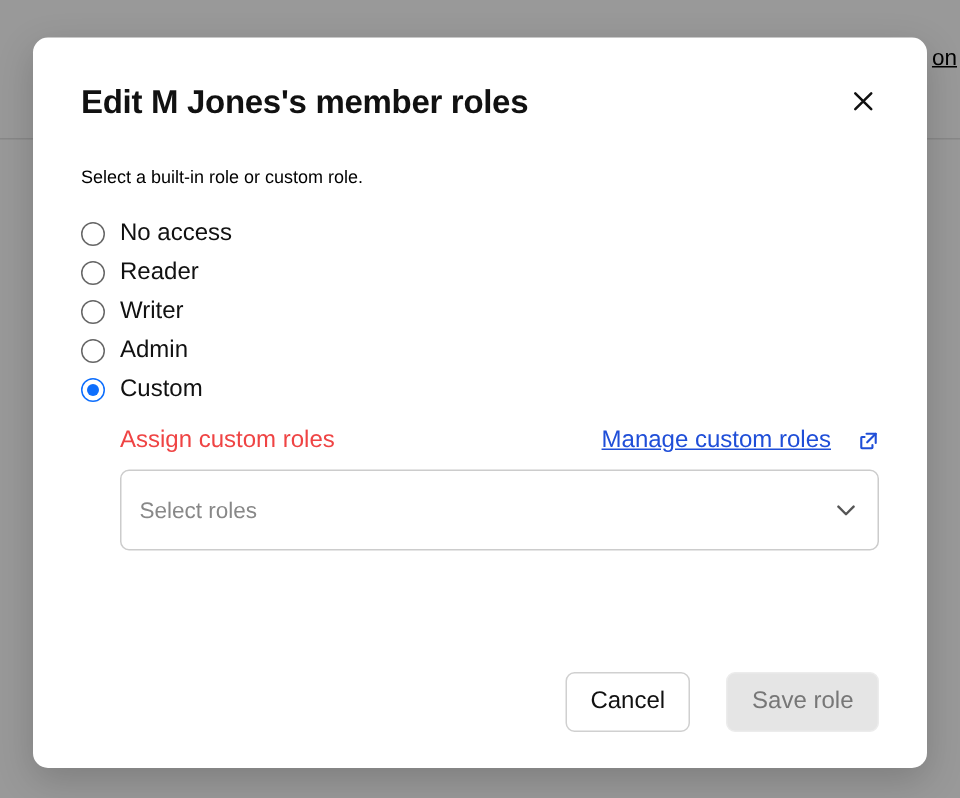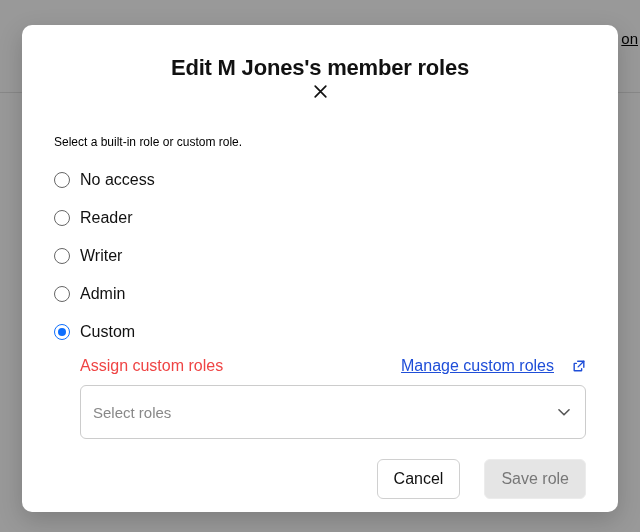--- a/index.html
+++ b/index.html
@@ -37,22 +37,21 @@
       background: #fff;
       border-radius: 10px;
       box-shadow: 0 8px 25px rgba(0,0,0,0.18);
       padding: 30px 32px 24px 32px;
       display: flex;
       flex-direction: column;
     }
     .modal-header {
       display: flex;
       justify-content: space-between;
-      align-items: center;
-      flex-direction: column;
+      align-items: flex-end;
     }
     .modal-title {
       font-size: 22px;
       font-weight: 700;
       color: #111;
       letter-spacing: -0.2px;
     }
     .close-btn {
       background: none;
       border: none;
@@ -65,21 +64,21 @@
     }
     .subtitle {
       margin-top: 30px;
       font-size: 12px;
       color: #000000;
     }
     .radio-group {
       margin-top: 22px;
       display: flex;
       flex-direction: column;
-      gap: 20px;
+      gap: 8px;
     }
     .radio-item {
       display: flex;
       align-items: center;
       gap: 10px;
       cursor: pointer;
     }
     .radio-circle {
       width: 16px;
       height: 16px;

